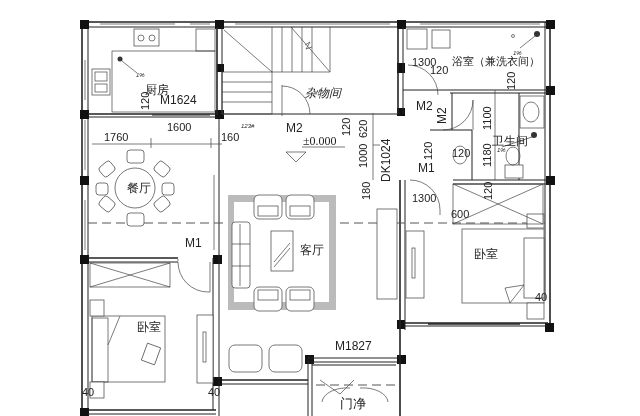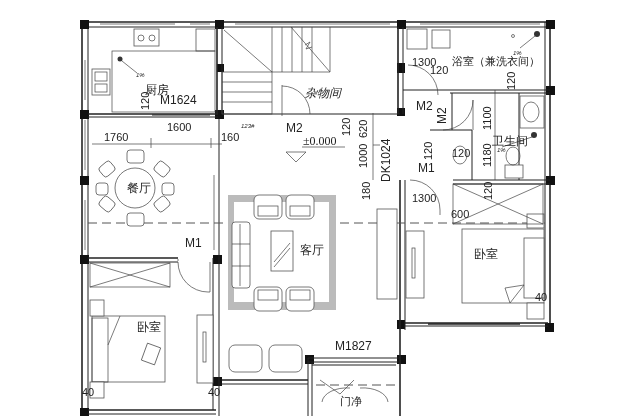--- a/index.html
+++ b/index.html
@@ -267,21 +267,21 @@
 </svg>
 
 <span class="lbl room" style="left:145px;top:84px;">厨房</span>
 <span class="lbl room" style="left:305px;top:87px;font-style:italic;">杂物间</span>
 <span class="lbl room" style="left:452px;top:56px;font-size:11px;">浴室（兼洗衣间）</span>
 <span class="lbl room" style="left:492px;top:135px;">卫生间</span>
 <span class="lbl room" style="left:127px;top:182px;">餐厅</span>
 <span class="lbl room" style="left:300px;top:244px;">客厅</span>
 <span class="lbl room" style="left:137px;top:321px;">卧室</span>
 <span class="lbl room" style="left:474px;top:248px;">卧室</span>
-<span class="lbl room" style="left:340px;top:397px;font-size:11px;font-family:Liberation Mono, monospace;">门净</span>
+<span class="lbl room" style="left:340px;top:397px;font-size:13px;">门净</span>
 
 <span class="lbl tag" style="left:160px;top:94px;">M1624</span>
 <span class="lbl tag" style="left:286px;top:122px;">M2</span>
 <span class="lbl tag" style="left:416px;top:100px;">M2</span>
 <span class="lbl tag vert" style="left:436px;top:124px;">M2</span>
 <span class="lbl tag" style="left:418px;top:162px;">M1</span>
 <span class="lbl tag" style="left:185px;top:237px;">M1</span>
 <span class="lbl tag" style="left:335px;top:340px;">M1827</span>
 <span class="lbl tag vert" style="left:380px;top:182px;">DK1024</span>
 

